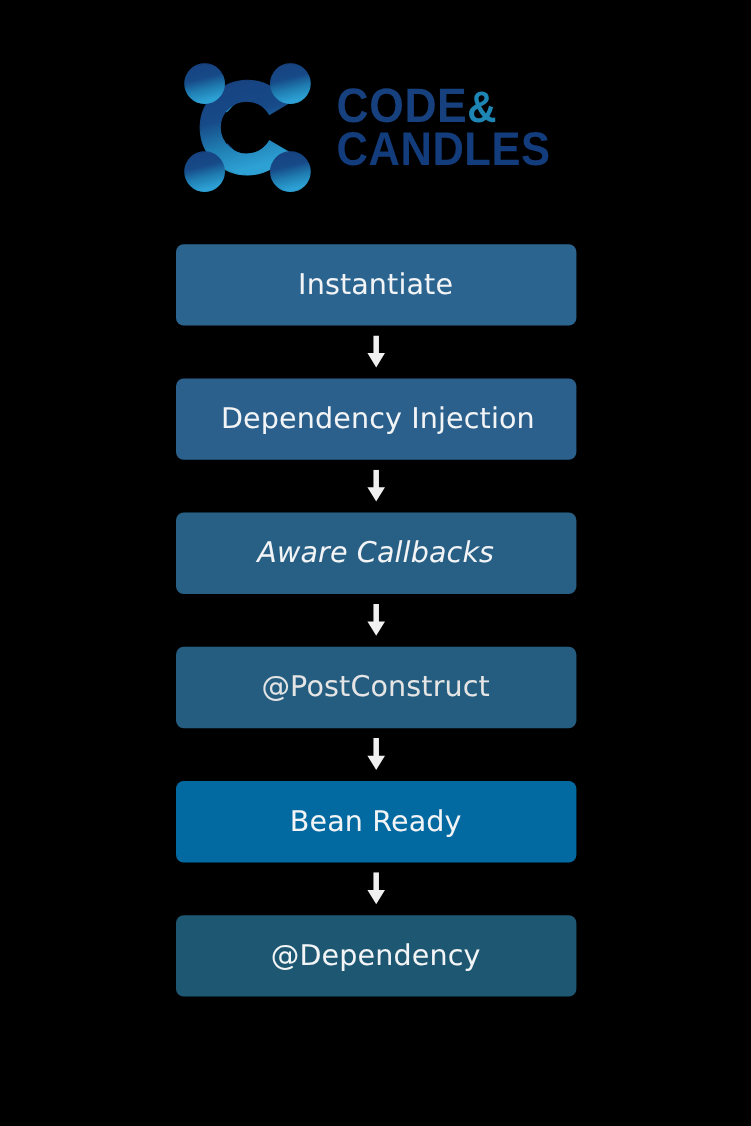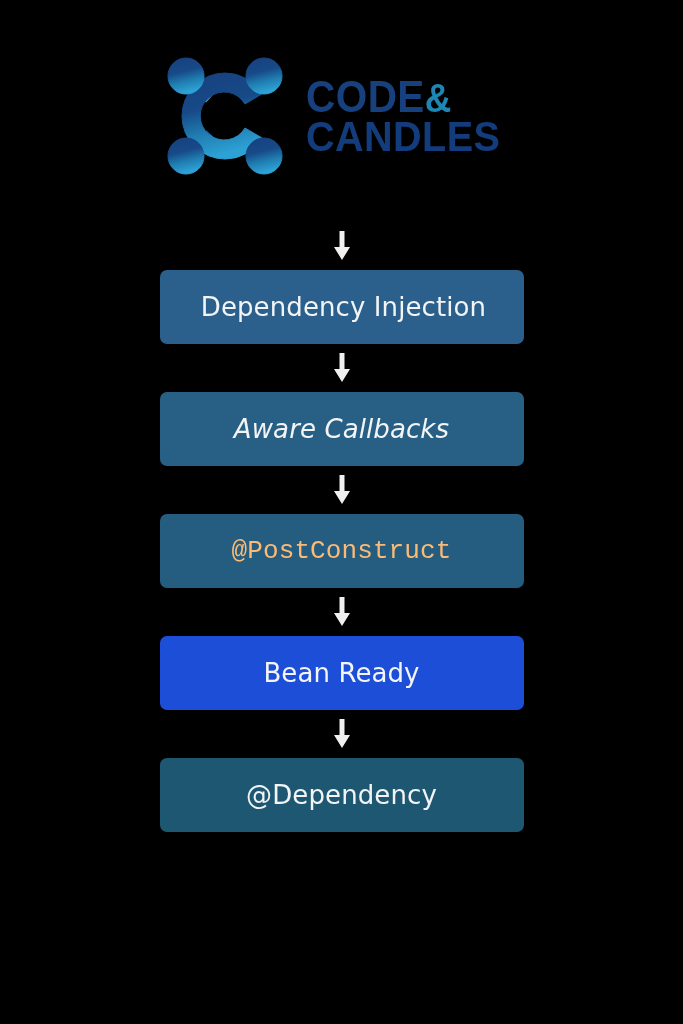--- a/index.html
+++ b/index.html
@@ -134,20 +134,23 @@
   </svg>
 
   <div class="brand-words">
     <div class="brand-line brand-line-1"><span>CODE</span><span class="brand-amp">&amp;</span></div>
     <div class="brand-line brand-line-2">CANDLES</div>
   </div>
 </div>
 
 <div class="flow">
 
+  <div class="flow-node s0" style="background: rgb(44, 100, 144);">
+    <span class="flow-label" style="color: rgb(242, 244, 246);">Instantiate</span>
+  </div>
 
   <div class="flow-arrow">
     <svg width="24" height="30" viewBox="0 0 24 30">
       <path d="M9.5 0 h5 v16 h5.5 L12 29 L4 16 h5.5 Z" fill="#f0f0f0"></path>
     </svg>
   </div>
 
   <div class="flow-node s1" style="background: rgb(42, 96, 139);">
     <span class="flow-label" style="color: rgb(242, 244, 246);">Dependency Injection</span>
   </div>
@@ -162,30 +165,30 @@
     <span class="flow-label" style="color: rgb(242, 244, 246);">Aware Callbacks</span>
   </div>
 
   <div class="flow-arrow">
     <svg width="24" height="30" viewBox="0 0 24 30">
       <path d="M9.5 0 h5 v16 h5.5 L12 29 L4 16 h5.5 Z" fill="#f0f0f0"></path>
     </svg>
   </div>
 
   <div class="flow-node s3" style="background: rgb(36, 93, 127);">
-    <span class="flow-label" style="color: #fdba74; font-family: Liberation Mono, monospace;">@PostConstruct</span>
-  </div>
-
-  <div class="flow-arrow">
-    <svg width="24" height="30" viewBox="0 0 24 30">
-      <path d="M9.5 0 h5 v16 h5.5 L12 29 L4 16 h5.5 Z" fill="#f0f0f0"></path>
-    </svg>
-  </div>
-
-  <div class="flow-node s4" style="background: #1d4ed8;">
+    <span class="flow-label" style="color: #e5e5e5;">@PostConstruct</span>
+  </div>
+
+  <div class="flow-arrow">
+    <svg width="24" height="30" viewBox="0 0 24 30">
+      <path d="M9.5 0 h5 v16 h5.5 L12 29 L4 16 h5.5 Z" fill="#f0f0f0"></path>
+    </svg>
+  </div>
+
+  <div class="flow-node s4" style="background: #0369a1;">
     <span class="flow-label" style="color: rgb(242, 244, 246);">Bean Ready</span>
   </div>
 
   <div class="flow-arrow">
     <svg width="24" height="30" viewBox="0 0 24 30">
       <path d="M9.5 0 h5 v16 h5.5 L12 29 L4 16 h5.5 Z" fill="#f0f0f0"></path>
     </svg>
   </div>
 
   <div class="flow-node s5" style="background: rgb(29, 87, 113);">

